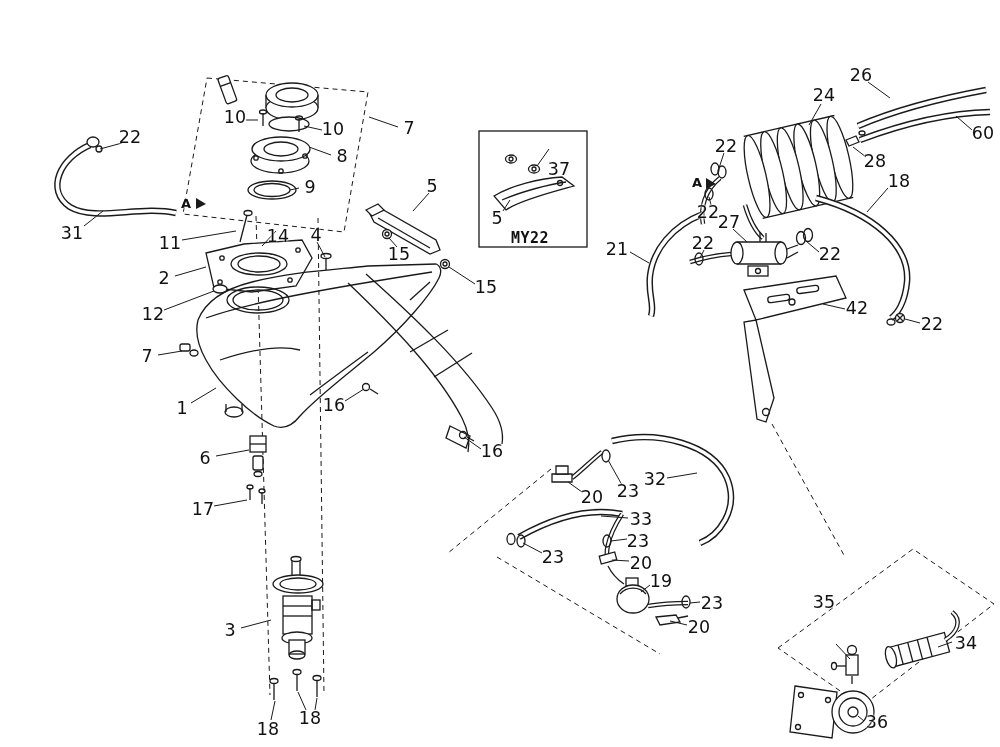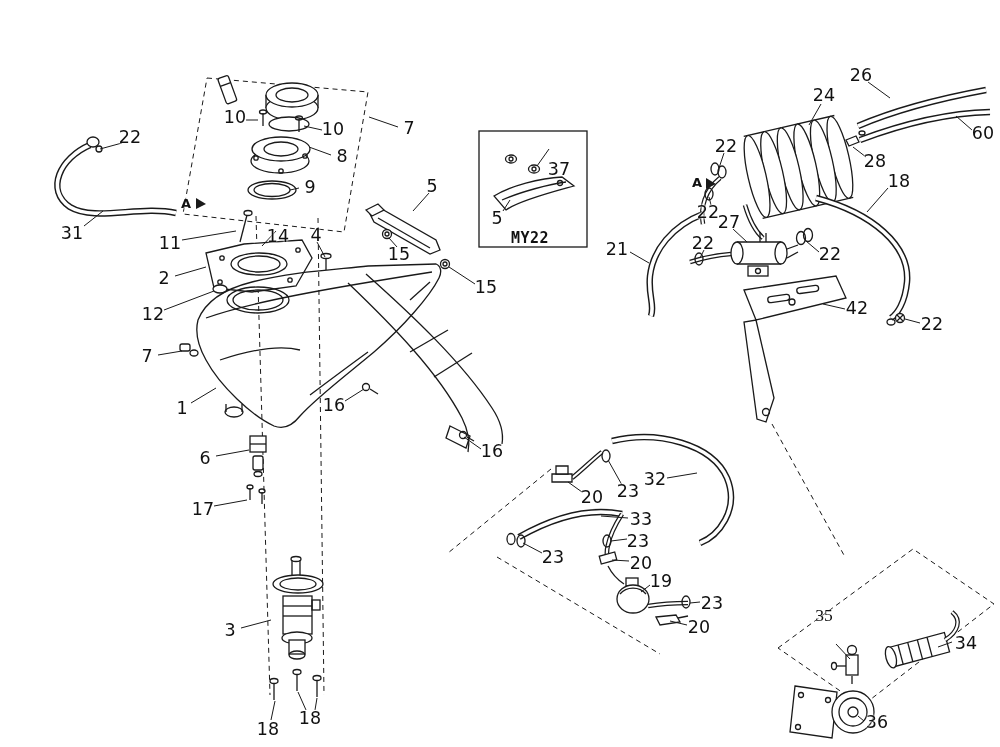--- a/index.html
+++ b/index.html
@@ -433,21 +433,21 @@
       <div class="callout" style="left: 655px; top: 479px;">32</div>
       <div class="callout" style="left: 628px; top: 491px;">23</div>
       <div class="callout" style="left: 592px; top: 497px;">20</div>
       <div class="callout" style="left: 641px; top: 519px;">33</div>
       <div class="callout" style="left: 638px; top: 541px;">23</div>
       <div class="callout" style="left: 553px; top: 557px;">23</div>
       <div class="callout" style="left: 641px; top: 563px;">20</div>
       <div class="callout" style="left: 661px; top: 581px;">19</div>
       <div class="callout" style="left: 712px; top: 603px;">23</div>
       <div class="callout" style="left: 699px; top: 627px;">20</div>
-      <div class="callout" style="left: 824px; top: 615px; font-family: Liberation Serif, serif;">35</div>
+      <div class="callout" style="left: 824px; top: 602px;">35</div>
       <div class="callout" style="left: 966px; top: 643px;">34</div>
       <div class="callout" style="left: 877px; top: 722px;">36</div>
       <div class="callout marker-a" style="left: 186px; top: 203px;">A</div>
       <div class="callout marker-a" style="left: 697px; top: 182px;">A</div>
       <div class="callout caption-my22" style="left: 530px; top: 238px;">MY22</div>
     </div>
 
 </div>
 
 </body></html>

